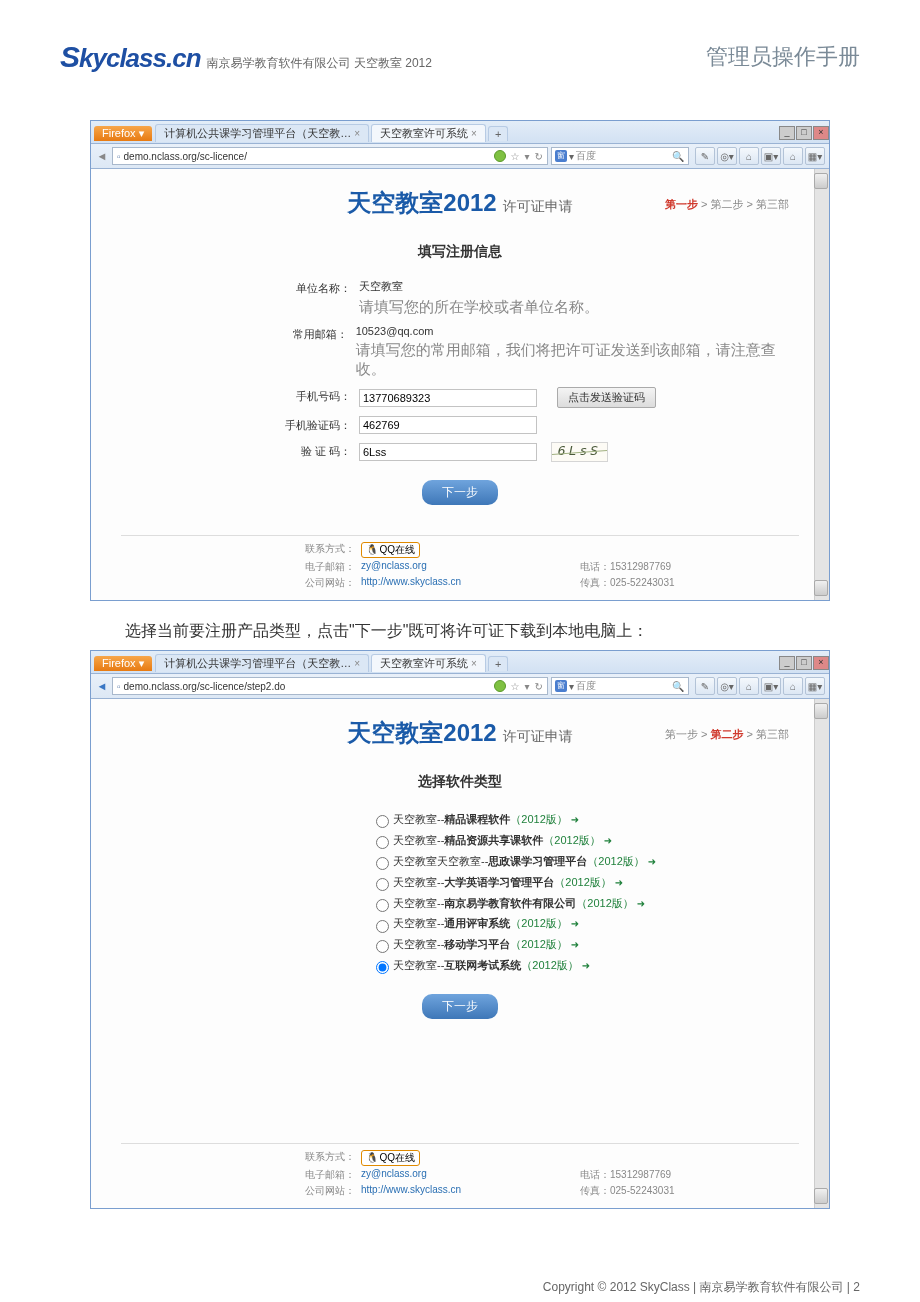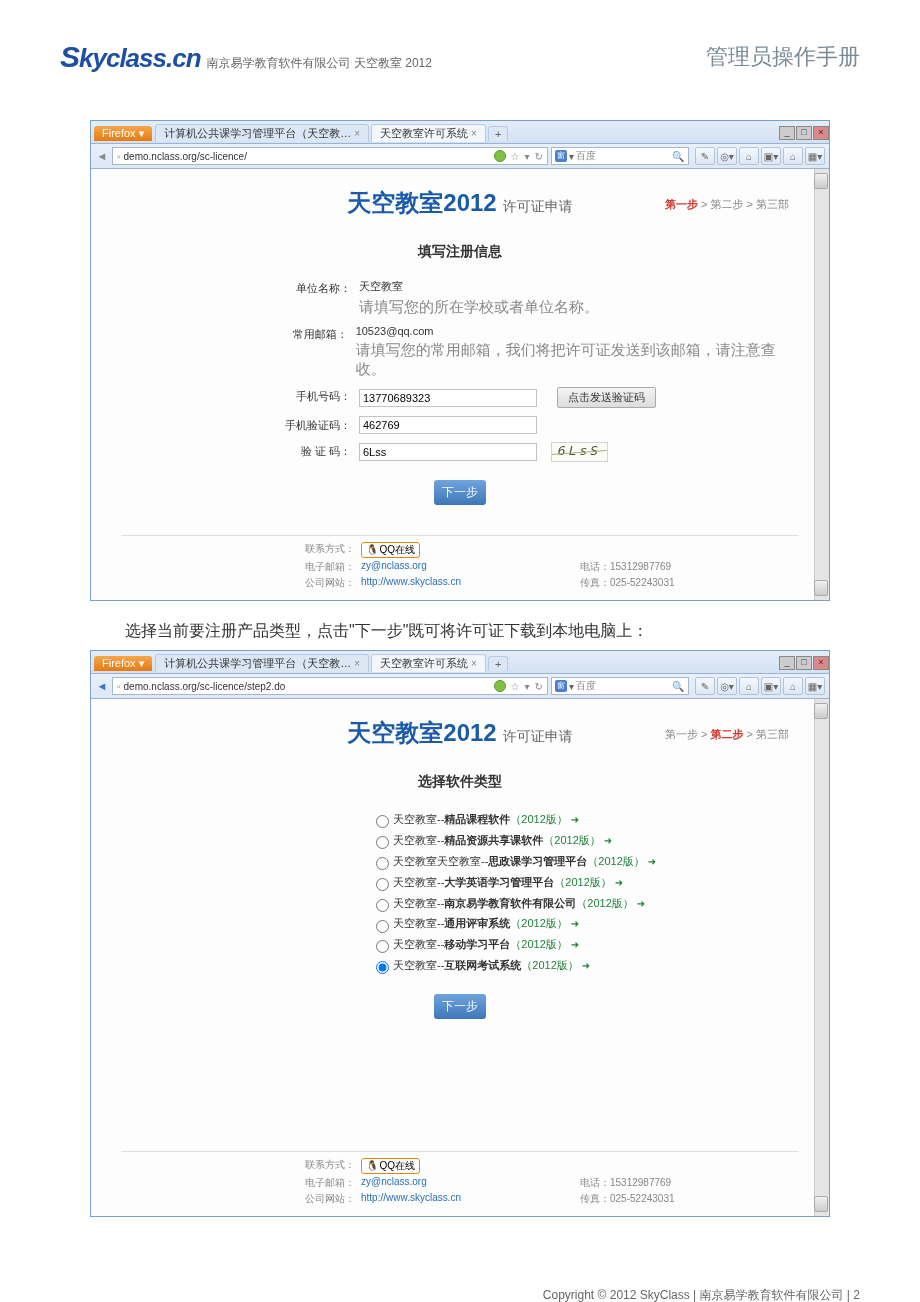--- a/index.html
+++ b/index.html
@@ -114,23 +114,23 @@
     padding:2px 10px; font-size:11px; color:#333;
   }
   .captcha-img {
     display:inline-block; width:55px; height:18px; background:#fdfbf5;
     border:1px solid #d5d5d5; font-family:monospace; font-style:italic;
     letter-spacing:3px; font-size:13px; text-align:center; color:#4a5a3a;
     position:relative; overflow:hidden;
   }
   .captcha-line { position:absolute; left:-5px; right:-5px; top:50%; border-top:1px solid #a0b080; transform:rotate(-4deg);}
   .next-btn {
-    display:block; margin:18px auto 12px; width:52px; text-align:center;
+    display:block; margin:18px auto 4px; width:76px; text-align:center;
     background:linear-gradient(#6fa4dd,#3e77b8); color:#fff; font-size:12px;
-    padding:4px 0; border-radius:3px;
+    padding:4px 0; border-radius:10px;
   }
   .footer-info {
     border-top:1px solid #ddd; margin-top:30px; padding-top:6px;
     font-size:10px; color:#888;
     display:grid; grid-template-columns: 240px 1fr 1fr; row-gap:2px;
   }
   .footer-info .left { text-align:right; padding-right:6px;}
   .footer-info a { color:#2a6fb3; text-decoration:none;}
   .qq-badge { display:inline-block; background:#fff; border:1px solid #e08a00; color:#000; font-size:10px; padding:0 4px; border-radius:3px;}
   .qq-badge::before { content:"🐧"; font-size:10px; margin-right:1px;}

